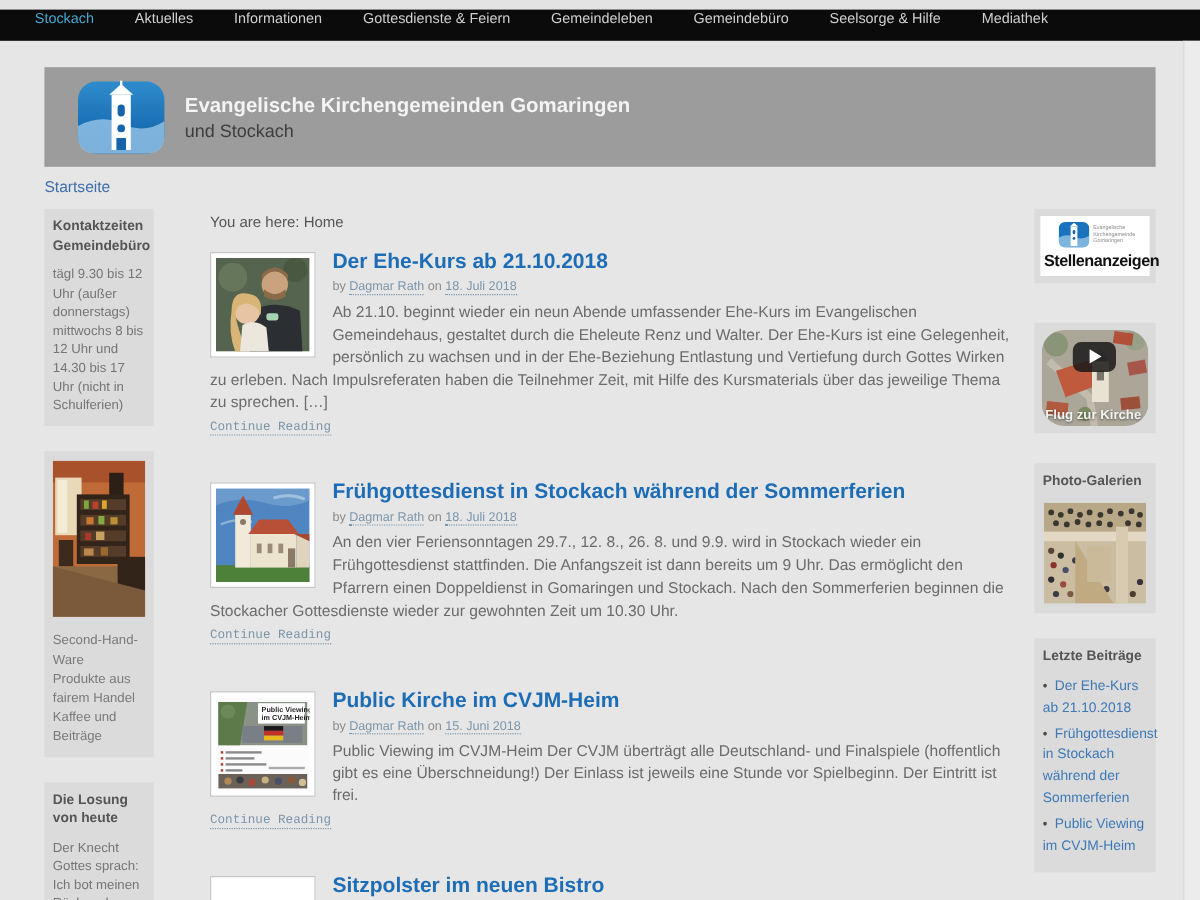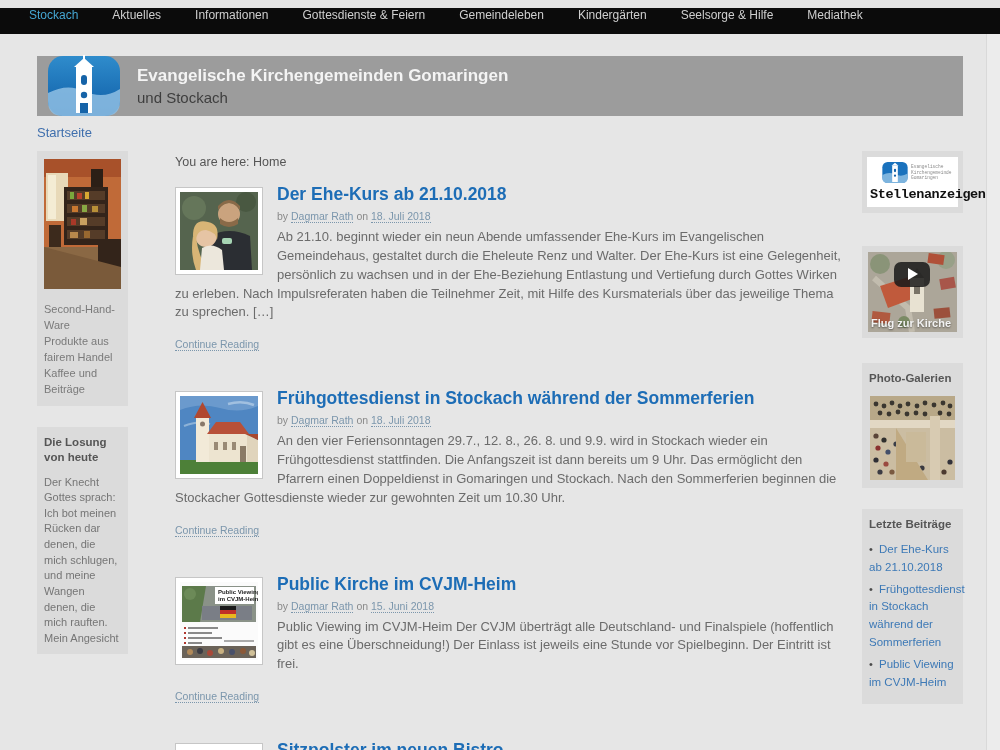--- a/index.html
+++ b/index.html
@@ -8,21 +8,21 @@
 
   
   .topgap { height:8px; background:#e3e3e3; }
   .navbar { height:26px; background:#0b0b0b; display:flex; align-items:flex-start; padding-left:12px; }
   .nav-item { color:#cfcfcf; font-size:12px; padding:0 17px; cursor:pointer; white-space:nowrap; }
   .nav-item.active { color:#45a6d2; }
 
   .container { width:926px; margin-left:37px; }
 
   
-  .site-header { margin-top:22px; height:60px; background:#9c9c9c; display:flex; align-items:center; }
+  .site-header { margin-top:22px; height:83px; background:#9c9c9c; display:flex; align-items:center;padding-left:17px; }
   .logo { width:74px; height:62px; margin-left:10px; flex:0 0 auto; }
   .site-titles { margin-left:16px; }
   .site-title1 { font-size:17px; font-weight:bold; color:#f4f4f4; }
   .site-title2 { font-size:15px; color:#3e3e3e; margin-top:3px; }
   .startseite { margin-top:9px; font-size:13px; color:#3f6fad; cursor:pointer; }
 
   
   .cols { display:flex; margin-top:11px; align-items:flex-start; }
   .col-left { width:91px; flex:0 0 auto; }
   .col-main { width:670px; flex:0 0 auto; margin-left:47px; }
@@ -39,36 +39,36 @@
   
   .breadcrumb { font-size:12.5px; color:#555; margin:4px 0 15px 0; }
   .post { margin-bottom:36px; overflow:visible; }
   .post::after { content:""; display:block; clear:both; }
   .thumb { float:left; width:88px; height:88px; background:#fff; padding:4px; border:1px solid #c6c6c6; margin:3px 14px 6px 0; cursor:pointer; }
   .thumb svg { width:78px; height:78px; display:block; }
   .post h2 { font-size:17.5px; color:#1d6db6; font-weight:bold; margin-bottom:5px; cursor:pointer; }
   .meta { font-size:10.5px; color:#8a8a8a; margin-bottom:6px; }
   .meta a { color:#7b96ac; text-decoration:none; border-bottom:1px dotted #7b96ac; cursor:pointer;text-align:center; }
   .post-body { font-size:13px; color:#6b6b6b; line-height:1.45; }
-  .continue { display:inline-block; margin-top:16px; font-size:10.5px; color:#7b96ac; border-bottom:1px dotted #7b96ac; cursor:pointer; clear:both; }
+  .continue { display:inline-block; margin-top:4px; font-size:10.5px; color:#7b96ac; border-bottom:1px dotted #7b96ac; cursor:pointer; clear:both;font-family:Liberation Mono, monospace; }
 
   
   .search-box { position:relative; margin-top:4px; }
   .search-box input { width:87px; height:26px; border:1px solid #cfcfcf; background:#fff; font-size:11px; color:#555; padding:0 20px 0 6px; font-family:"Liberation Sans", sans-serif; }
   .search-box input::placeholder { color:#b0b0b0; }
   .search-icon { position:absolute; right:4px; top:6px; width:14px; height:14px; cursor:pointer; }
 
-  .stellen-banner { background:#fff; padding:4px 3px 5px 3px; cursor:pointer;font-family:Liberation Mono, monospace; }
+  .stellen-banner { background:#fff; padding:4px 3px 5px 3px; cursor:pointer; }
   .stellen-top { display:flex; align-items:center; }
   .stellen-top svg { width:26px; height:23px; margin-left:12px; flex:0 0 auto; }
   .stellen-caption { font-size:4.5px; color:#8a8a8a; line-height:1.3; margin-left:3px; }
   .stellen-label { font-size:13.5px; font-weight:bold; color:#111; text-align:center; margin-top:3px; letter-spacing:-0.4px; }
 
   .video-widget { padding:6px; }
-  .video-thumb { position:relative; width:89px; height:80px; cursor:pointer; overflow:hidden; }
+  .video-thumb { position:relative; width:89px; height:80px; cursor:pointer; overflow:hidden;border-radius:19px; }
   .play-btn { position:absolute; left:26px; top:10px; width:36px; height:25px; background:rgba(25,25,25,0.85); border-radius:7px; cursor:pointer; }
   .play-btn::after { content:""; position:absolute; left:14px; top:6px; border-left:10px solid #fff; border-top:6px solid transparent; border-bottom:6px solid transparent; }
   .video-caption { position:absolute; left:3px; bottom:3px; font-size:11px; font-weight:bold; color:#f2f2f2; text-shadow:0 1px 2px rgba(0,0,0,0.5); white-space:nowrap; }
 
   .gallery-img { width:85px; height:84px; margin-left:1px; cursor:pointer; display:block; }
 
   .recent-list { list-style:none; margin-top:2px; }
   .recent-list li { font-size:11.5px; line-height:1.55; color:#3d79b6; margin-bottom:4px; cursor:pointer; }
   .recent-list li::before { content:"\2022\00a0\00a0"; color:#4a4a4a; font-size:11px; }
 
@@ -79,21 +79,21 @@
 <body>
 
 <div class="topgap"></div>
 
 <nav class="navbar">
   <span class="nav-item active">Stockach</span>
   <span class="nav-item">Aktuelles</span>
   <span class="nav-item">Informationen</span>
   <span class="nav-item">Gottesdienste &amp; Feiern</span>
   <span class="nav-item">Gemeindeleben</span>
-  <span class="nav-item">Kindergärten</span>
+  <span class="nav-item">Gemeindebüro</span>
   <span class="nav-item">Seelsorge &amp; Hilfe</span>
   <span class="nav-item">Mediathek</span>
 </nav>
 
 <div class="container">
 
   <header class="site-header">
     <svg class="logo" viewBox="0 0 74 62">
       <defs>
         <linearGradient id="lg1" x1="0" y1="0" x2="0" y2="1">
@@ -114,20 +114,24 @@
       <div class="site-title1">Evangelische Kirchengemeinden Gomaringen</div>
       <div class="site-title2">und Stockach</div>
     </div>
   </header>
 
   <div class="startseite">Startseite</div>
 
   <div class="cols">
 
     <aside class="col-left">
+      <div class="widget">
+        <h4>Kontaktzeiten Gemeindebüro</h4>
+        <p>tägl 9.30 bis 12 Uhr (außer donnerstags) mittwochs 8 bis 12 Uhr und 14.30 bis 17 Uhr (nicht in Schulferien)</p>
+      </div>
 
       <div class="widget">
         <svg class="sh-img" viewBox="0 0 77 130">
           <rect width="77" height="130" fill="#c06a38"></rect>
           <rect x="0" y="0" width="77" height="18" fill="#a8512a"></rect>
           <rect x="2" y="14" width="22" height="48" fill="#e8d9b8"></rect>
           <rect x="4" y="16" width="8" height="44" fill="#f4ecd4"></rect>
           <rect x="47" y="10" width="12" height="70" fill="#2c1f16"></rect>
           <rect x="20" y="28" width="44" height="58" fill="#33241a"></rect>
           <rect x="23" y="32" width="38" height="9" fill="#553c28"></rect>

